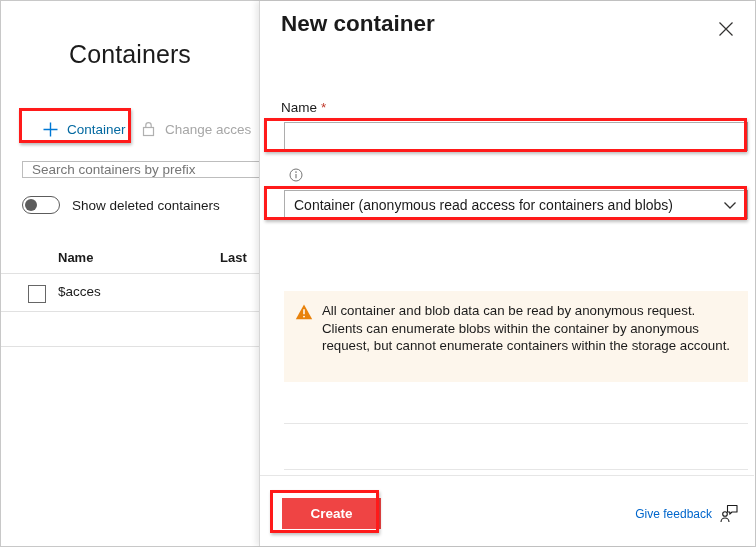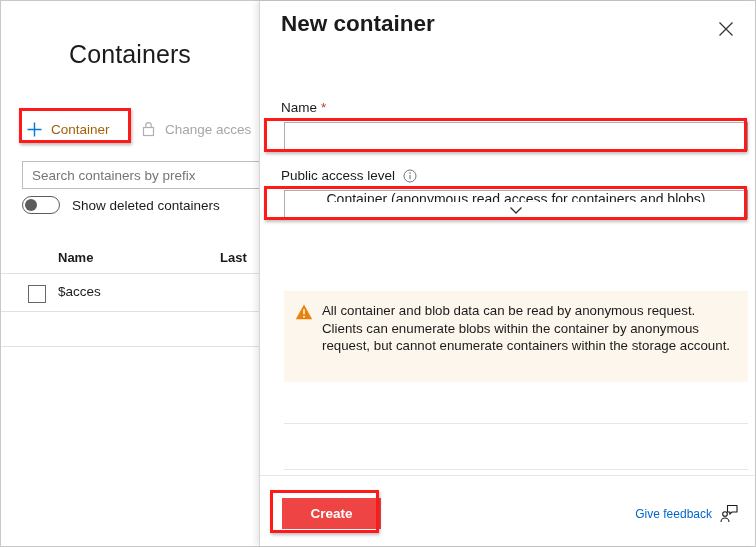--- a/index.html
+++ b/index.html
@@ -43,21 +43,21 @@
     left: 0; top: 112px;
     width: 258px; height: 32px;
   }
   .tb-item {
     position: absolute;
     top: 0; height: 32px;
     display: flex; align-items: center;
     font-size: 13.5px;
     white-space: nowrap;
   }
-  #tb-container { left: 24px; color: #a16207; }
+  #tb-container { left: 40px; color: #0369a1; }
   #tb-container .tb-ico { color: #0078d4; }
   #tb-change { left: 138px; color: #a6a6a6; }
   .tb-ico {
     width: 19px; height: 19px;
     margin-right: 7px;
     display: inline-flex; align-items: center; justify-content: center;
   }
   .tb-ico svg { display: block; }
 
   
@@ -67,21 +67,21 @@
     width: 112px; height: 35px;
     border: 3px solid #ff1a1a;
     background: transparent;
     box-shadow: 1px 2px 3px rgba(0,0,0,.28);
   }
 
   
   #search-box {
     position: absolute;
     left: 21px; top: 160px;
-    width: 252px; height: 28px;
+    width: 252px; height: 17px;
     border: 1px solid #bdbdbd;
     background: #fff;
     display: flex; align-items: center;
     padding-left: 9px;
     font-size: 13.5px;
     color: #757575;
     white-space: nowrap;
     overflow: hidden;
   }
 
@@ -233,21 +233,20 @@
 
   #access-select {
     position: absolute;
     left: 24px; top: 133px;
     width: 464px; height: 29px;
     border: 1px solid #adadad;
     background: #fff;
     display: flex; align-items: center;
     padding: 0 9px;
     cursor: pointer;
-    flex-direction: column;
   }
   #access-value {
     flex: 1;
     font-size: 14px;
     color: #1b1b1b;
     white-space: nowrap;
     overflow: hidden;
   }
   #access-chevron { width: 16px; height: 16px; flex: none; }
   #access-chevron svg { display: block; }
@@ -414,21 +413,20 @@
     <div id="panel-body">
 
       <div class="field-label" id="label-name">
         <span>Name</span>
         <span class="req-star">*</span>
       </div>
 
       <input id="name-input" type="text" value="" style="">
 
       <div class="field-label" id="label-access">
-        <span>Public access level</span>
         <span id="info-icon">
           <svg width="14" height="14" viewBox="0 0 14 14">
             <circle cx="7" cy="7" r="6" fill="none" stroke="#757575" stroke-width="1"></circle>
             <circle cx="7" cy="4" r="0.85" fill="#757575"></circle>
             <path d="M7 6 V10.3" stroke="#757575" stroke-width="1.1" fill="none"></path>
           </svg>
         </span>
       </div>
 
       <div id="access-select">

